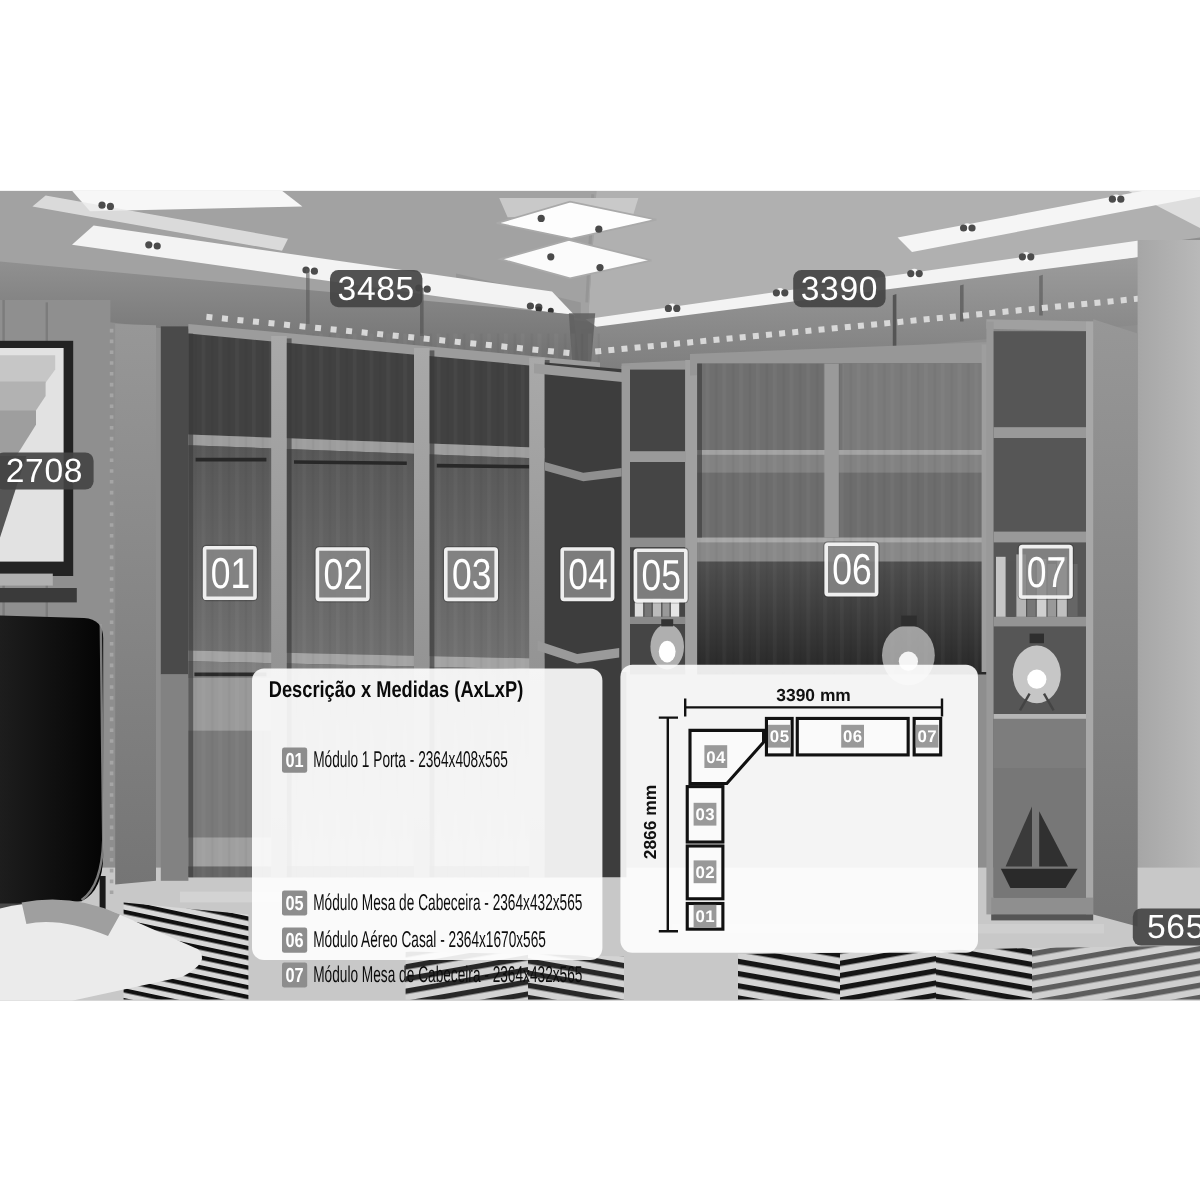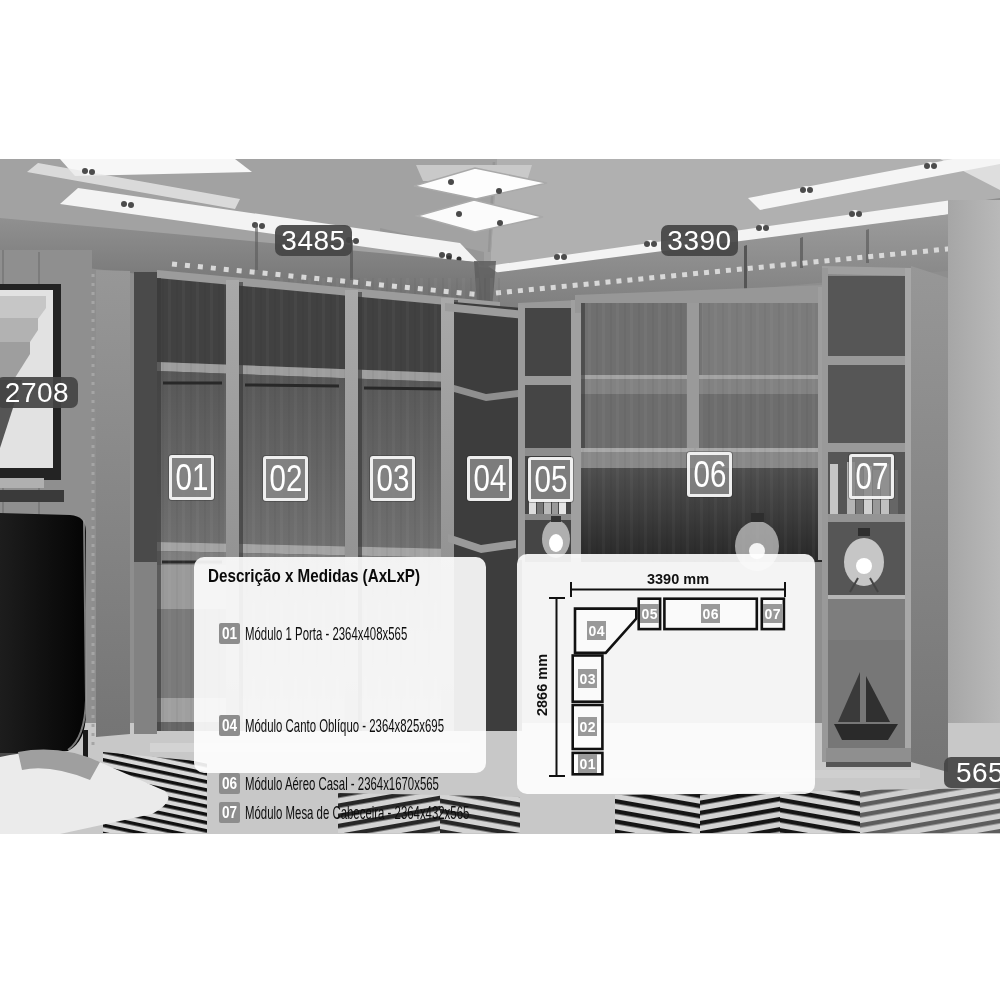--- a/index.html
+++ b/index.html
@@ -6,21 +6,21 @@
 #pg{position:relative;width:1000px;height:1000px;background:#fff;overflow:hidden;font-family:"Liberation Sans",sans-serif;}
 #scene{position:absolute;left:0;top:159px;}
 .dim{position:absolute;background:rgba(68,68,68,.92);color:#fff;border-radius:7px;
   font-size:28px;line-height:31px;text-align:center;letter-spacing:.5px;}
 .dim span{display:inline-block;}
 .bdg{position:absolute;width:39px;height:39px;border:3px solid rgba(248,248,248,.92);border-radius:3px;
   background:rgba(135,135,135,.85);color:#fff;font-size:36px;line-height:39px;text-align:center;
   box-shadow:0 0 0 1px rgba(40,40,40,.35);}
 .bdg span{display:inline-block;transform:scaleX(.82);transform-origin:center;}
 #p1,#p2{position:absolute;background:rgba(255,255,255,.9);border-radius:10px;}
-#p1{left:194px;top:557px;width:292px;height:216px;}
+#p1{left:210px;top:557px;width:292px;height:243px;}
 #p2{left:517px;top:554px;width:298px;height:240px;}
 #t1{position:absolute;left:14px;top:8px;font-size:19px;font-weight:bold;color:#0a0a0a;
   transform:scaleX(.80);transform-origin:left;white-space:nowrap;}
 .row{position:absolute;left:25px;height:22px;white-space:nowrap;margin-top:36px;}
 .rb{display:inline-block;vertical-align:top;width:21px;height:21px;background:#8d8d8d;border-radius:2px;
   color:#fff;font-size:17px;line-height:21px;font-weight:bold;text-align:center;}
 .rb span{display:inline-block;transform:scaleX(.8);transform-origin:center;}
 .rt{display:inline-block;vertical-align:top;margin-left:5px;font-size:19px;color:#0d0d0d;line-height:22px;
   transform:scaleX(.60);transform-origin:left;}
 </style>
@@ -317,21 +317,21 @@
 <div class="bdg" style="left:263px;top:456px;"><span>02</span></div>
 <div class="bdg" style="left:370px;top:456px;"><span>03</span></div>
 <div class="bdg" style="left:467px;top:456px;"><span>04</span></div>
 <div class="bdg" style="left:528px;top:457px;"><span>05</span></div>
 <div class="bdg" style="left:687px;top:452px;"><span>06</span></div>
 <div class="bdg" style="left:849px;top:454px;"><span>07</span></div>
 
 <div id="p1">
 <div id="t1">Descrição x Medidas (AxLxP)</div>
 <div class="row" style="top:30px;"><span class="rb"><span>01</span></span><span class="rt">Módulo 1 Porta - 2364x408x565</span></div>
-<div class="row" style="top:122px;"><span class="rb"><span>04</span></span><span class="rt">Módulo Canto Oblíquo - 2364x825x695</span></div>
+<div class="row" style="top:149px;"><span class="rb"><span>05</span></span><span class="rt">Módulo Mesa de Cabeceira - 2364x432x565</span></div>
 <div class="row" style="top:180px;"><span class="rb"><span>06</span></span><span class="rt">Módulo Aéreo Casal - 2364x1670x565</span></div>
 <div class="row" style="top:209px;"><span class="rb"><span>07</span></span><span class="rt">Módulo Mesa de Cabeceira - 2364x432x565</span></div>
 </div>
 
 <div id="p2">
 <svg width="298" height="240" viewBox="0 0 298 240">
 <g fill="none" stroke="#111" stroke-width="2">
 <line x1="54" y1="35.5" x2="268" y2="35.5"></line>
 <line x1="54" y1="28" x2="54" y2="43"></line>
 <line x1="268" y1="28" x2="268" y2="43"></line>

